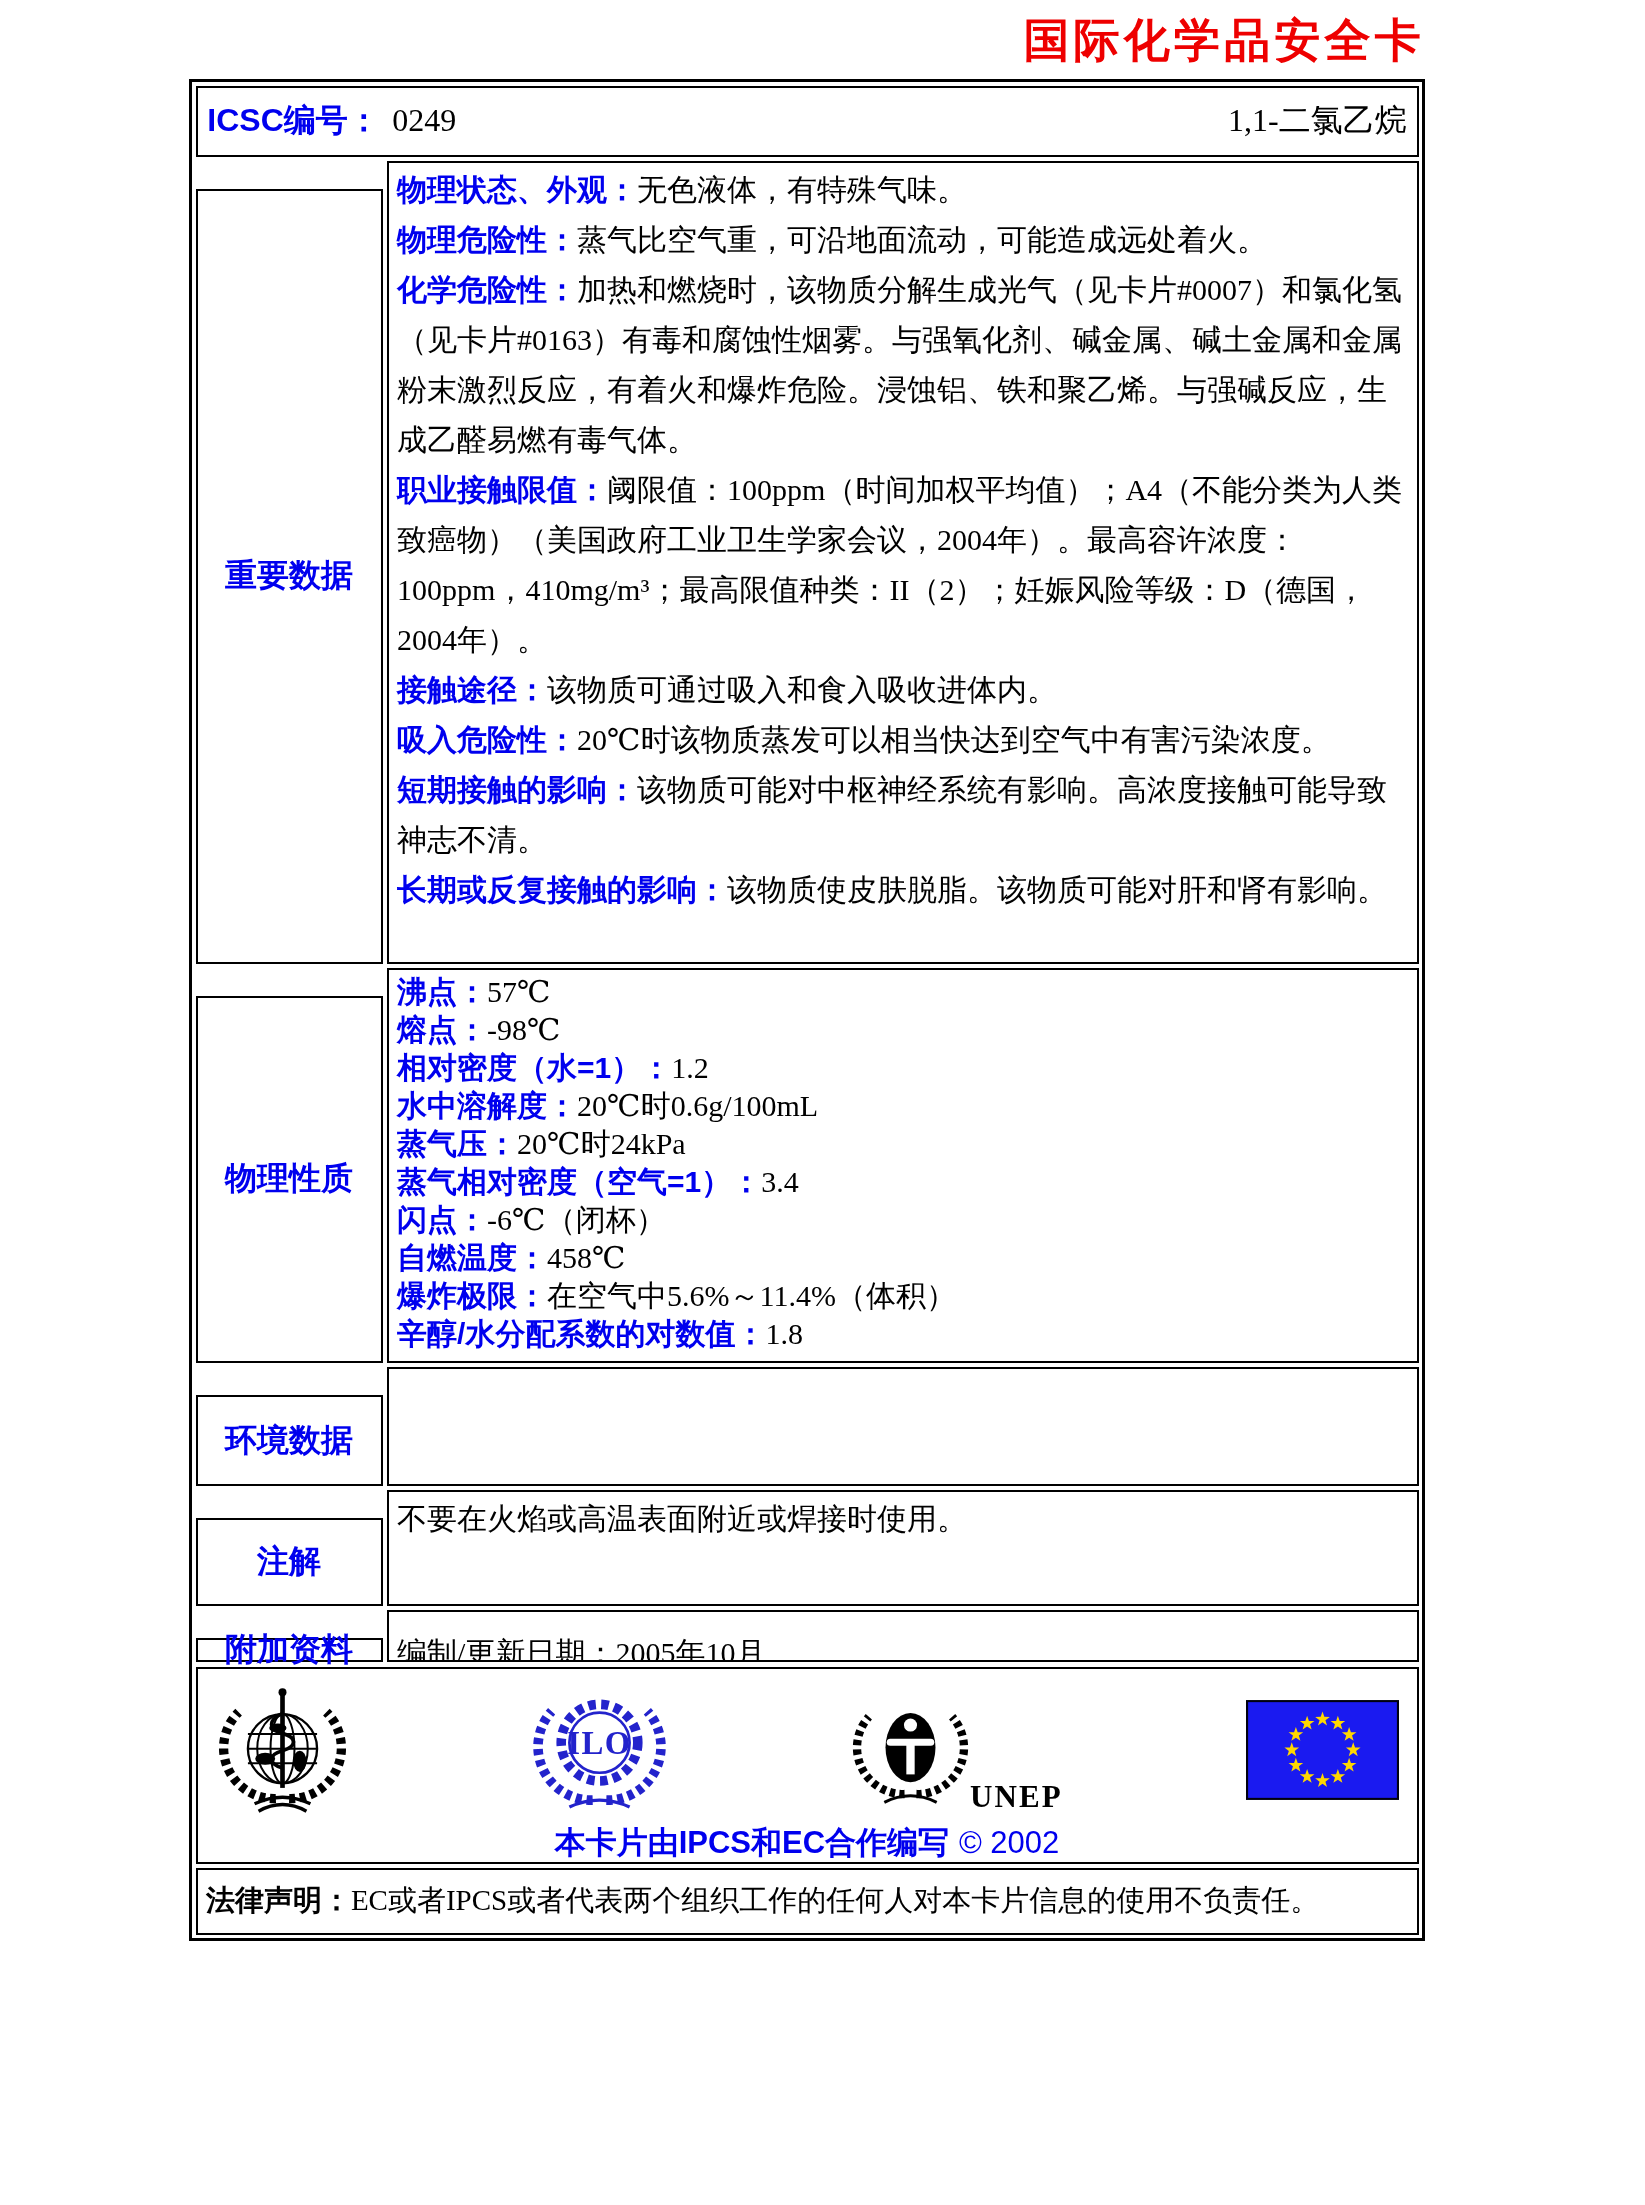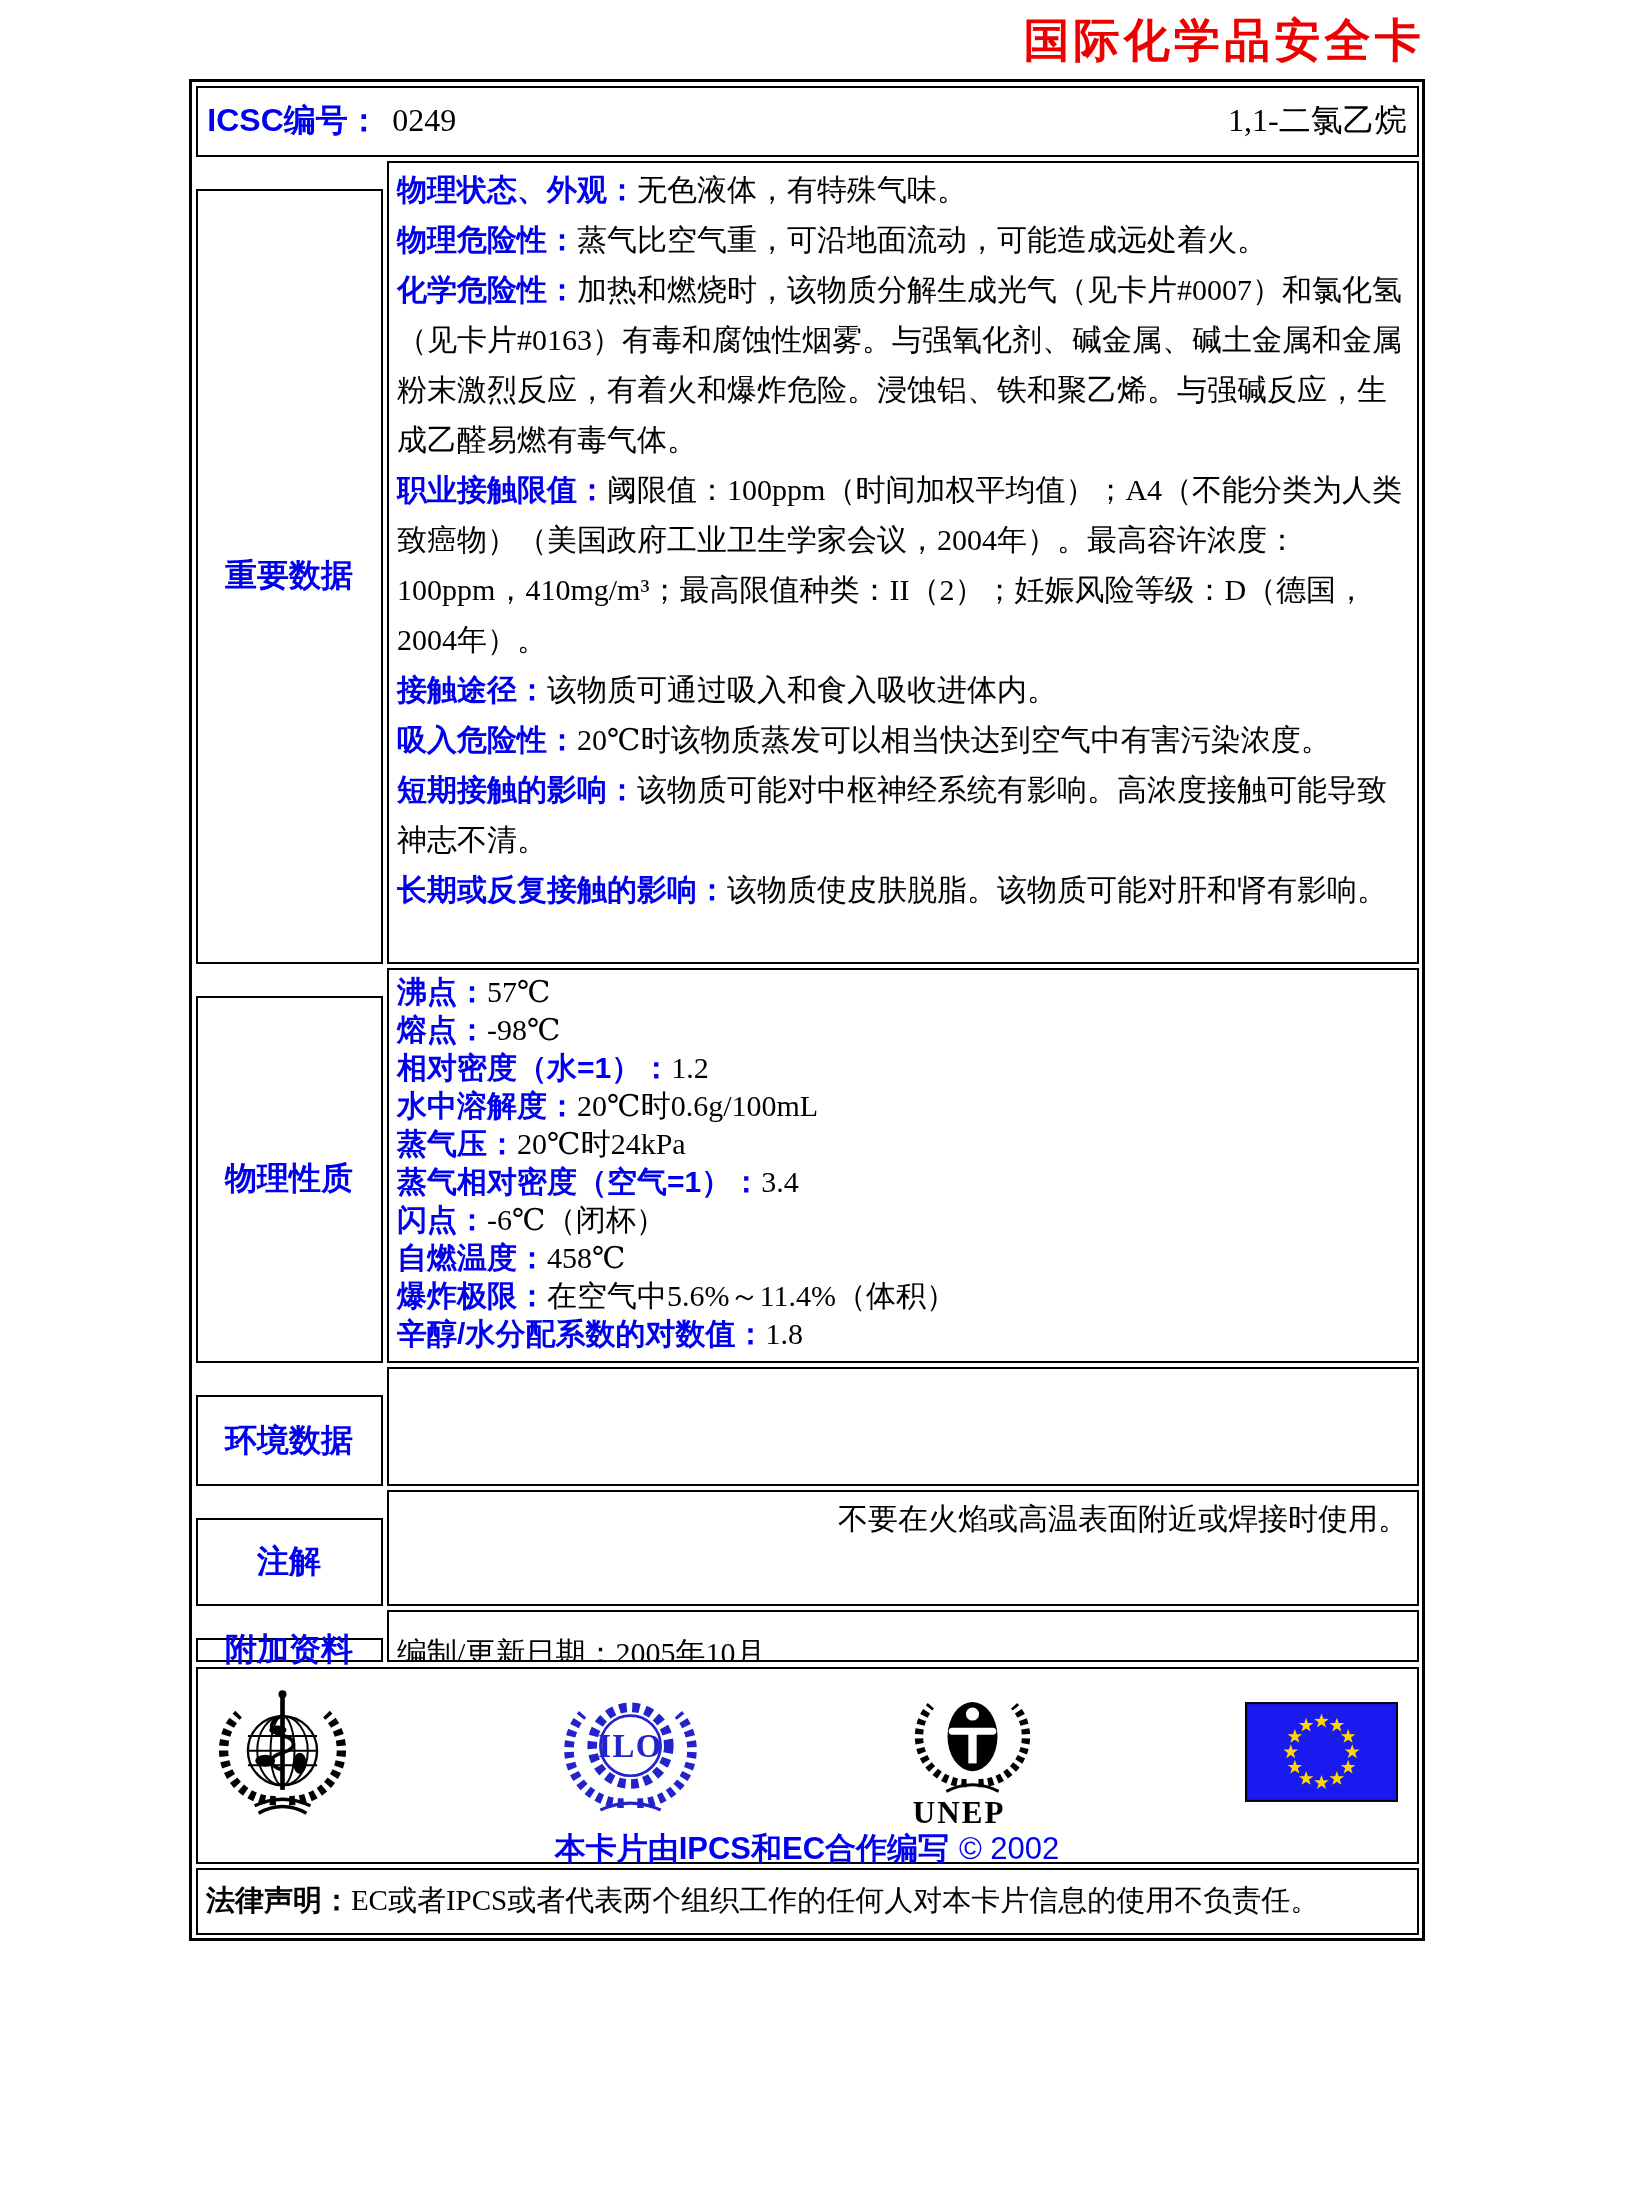--- a/index.html
+++ b/index.html
@@ -37,30 +37,30 @@
   .content-cell{flex:1;padding:2.8px 8.4px;overflow:hidden;}
   .field{margin:0;font-size:30px;}
   .sec-important .field{line-height:50px;}
   .sec-physical .field{line-height:38px;}
   .item-label{
     color:var(--accent-blue,#0000ee);font-weight:bold;
     font-family:"Liberation Sans","DejaVu Sans",sans-serif;
   }
   .item-text{color:#000;}
   .r2{height:803px;} .r3{height:395px;} .r4{height:119px;} .r5{height:116px;}
-  .r6{height:52px;} .r6 .content-cell{padding-top:21px;} .r5 .content-cell{padding-top:7px;text-align:right;}
+  .r6{height:52px;} .r6 .content-cell{padding-top:21px;} .r5 .content-cell{padding-top:7px;}
   .logos-cell{
     flex:1;height:197px;display:flex;flex-direction:column;
     justify-content:space-between;padding:8.4px 18px 5.6px;
   }
   .logos-strip{display:flex;align-items:center;justify-content:space-between;}
   .ipcs-block{width:189px;font-family:"Liberation Sans","DejaVu Sans",sans-serif;}
   .ipcs-acronym{font-size:28px;font-weight:bold;line-height:32px;}
   .ipcs-line{font-size:21.7px;line-height:26.5px;}
-  .unep-block{display:flex;flex-direction:column;align-items:flex-start;}
+  .unep-block{display:flex;flex-direction:row;align-items:flex-end;}
   .unep-label{
     font-family:"Liberation Serif","DejaVu Serif",serif;font-weight:bold;
     font-size:31px;letter-spacing:2.1px;line-height:31px;margin-top:-4.2px;
   }
   .caption{
     text-align:center;font-family:"Liberation Sans","DejaVu Sans",sans-serif;
     font-weight:bold;color:var(--accent-blue,#0000ee);font-size:31px;padding-bottom:1.4px;
   }
   .caption .copyright{font-weight:normal;margin-left:9.8px;}
   .legal-cell{flex:1;height:67px;padding:11.2px 8.4px;font-size:29px;}

